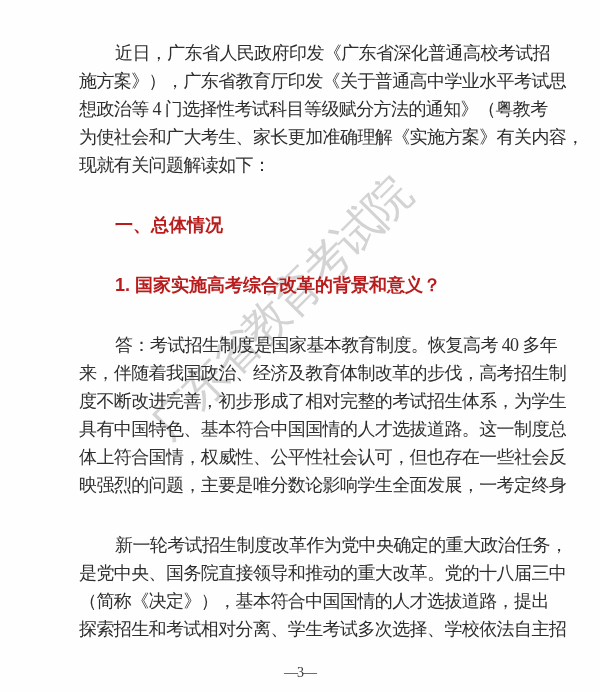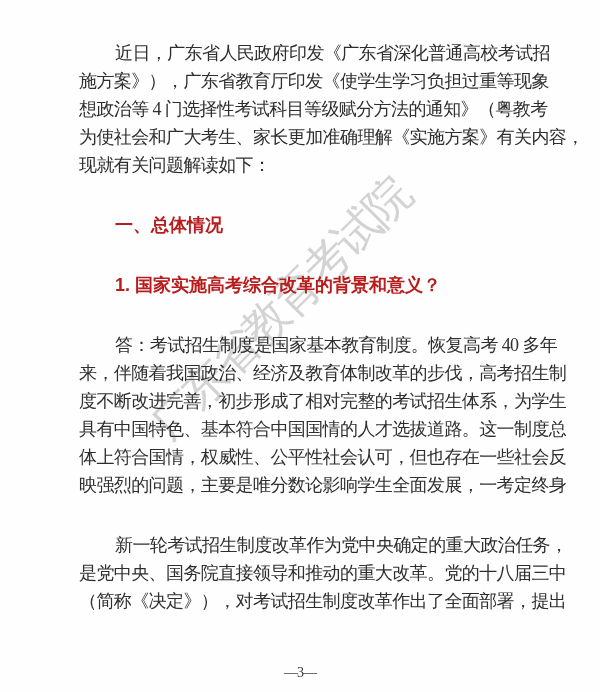--- a/index.html
+++ b/index.html
@@ -71,32 +71,33 @@
 </style>
 </head>
 <body>
 
 <div class="page">
 
   <div class="watermark">广东省教育考试院</div>
 
   <div class="doc-body">
     <div class="ln ind">近日，广东省人民政府印发《广东省深化普通高校考试招</div>
-    <div class="ln">施方案》），广东省教育厅印发《使学生学习负担过重等现象</div>
+    <div class="ln">施方案》），广东省教育厅印发《关于普通高中学业水平考试思</div>
     <div class="ln">想政治等 4 门选择性考试科目等级赋分方法的通知》（粤教考</div>
     <div class="ln">为使社会和广大考生、家长更加准确理解《实施方案》有关内容，</div>
     <div class="ln">现就有关问题解读如下：</div>
     <div class="ln ind hd">一、总体情况</div>
     <div class="ln ind hd">1. 国家实施高考综合改革的背景和意义？</div>
     <div class="ln ind">答：考试招生制度是国家基本教育制度。恢复高考 40 多年</div>
     <div class="ln">来，伴随着我国政治、经济及教育体制改革的步伐，高考招生制</div>
     <div class="ln">度不断改进完善，初步形成了相对完整的考试招生体系，为学生</div>
     <div class="ln">具有中国特色、基本符合中国国情的人才选拔道路。这一制度总</div>
     <div class="ln">体上符合国情，权威性、公平性社会认可，但也存在一些社会反</div>
     <div class="ln">映强烈的问题，主要是唯分数论影响学生全面发展，一考定终身</div>
     <div class="ln ind">新一轮考试招生制度改革作为党中央确定的重大政治任务，</div>
     <div class="ln">是党中央、国务院直接领导和推动的重大改革。党的十八届三中</div>
-    <div class="ln">（简称《决定》），对考试招生制度改革作出了全面部署，提出</div>
+    <div class="ln">（简称《决定》），基本符合中国国情的人才选拔道路，提出</div>
+    <div class="ln">探索招生和考试相对分离、学生考试多次选择、学校依法自主招</div>
   </div>
 
   <div class="footer">—3—</div>
 
 </div>
 
 </body></html>

